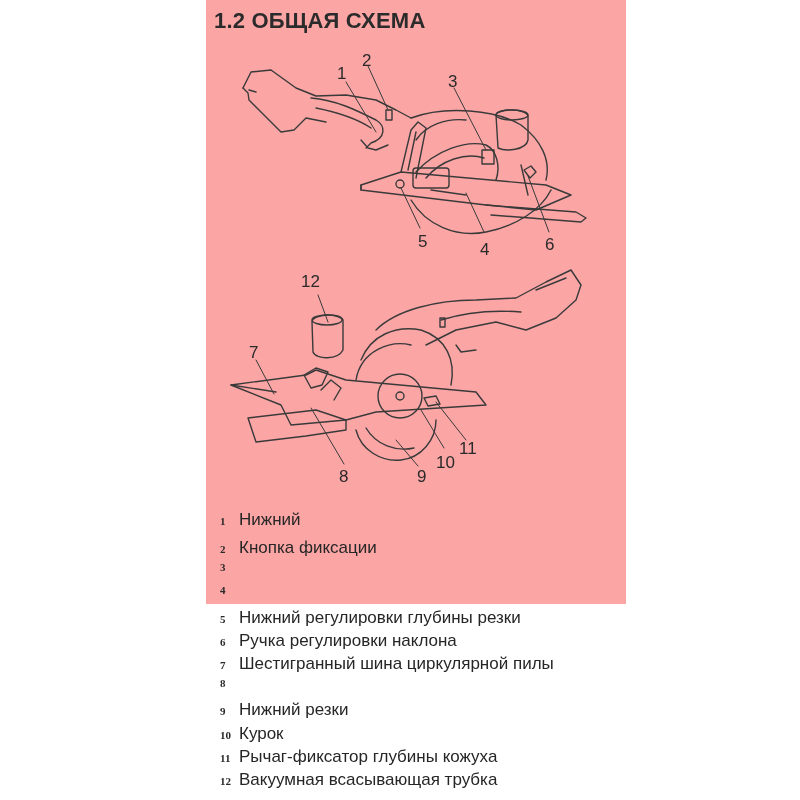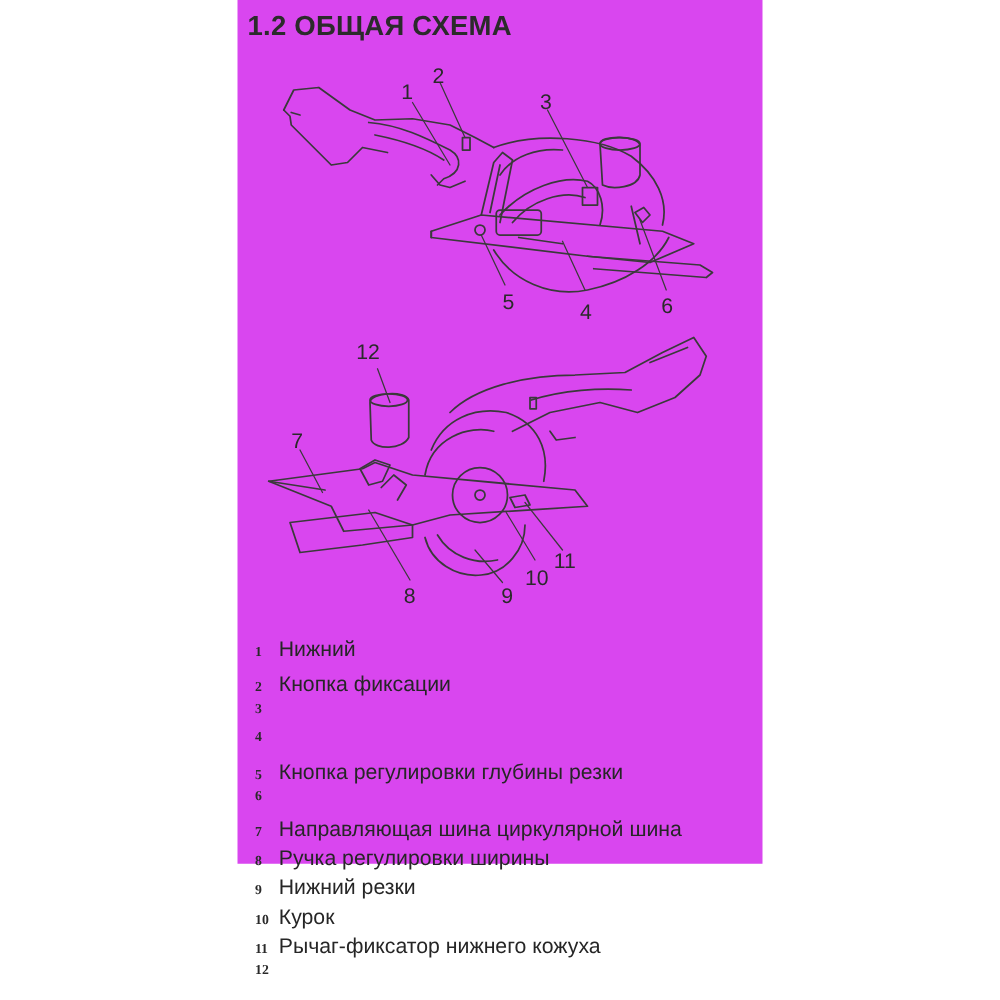--- a/index.html
+++ b/index.html
@@ -5,25 +5,25 @@
     html, body {
       margin: 0;
       padding: 0;
       width: 800px;
       height: 800px;
       background: #ffffff;
       overflow: hidden;
     }
     .page {
       position: absolute;
-      left: 190px;
+      left: 206px;
       top: 0;
       width: 420px;
-      height: 691px;
-      background: #d946ef;
+      height: 604px;
+      background: #fca5a5;
     }
     .title {
       position: absolute;
       left: 8px;
       top: 8px;
       font-family: "Liberation Sans", sans-serif;
       font-weight: bold;
       font-size: 22px;
       color: #2b2b2b;
       letter-spacing: 0.2px;
@@ -194,42 +194,43 @@
       <span>Кнопка фиксации</span>
     </li>
     <li class="legend-item">
       <span class="legend-num">3</span>
     </li>
     <li class="legend-item">
       <span class="legend-num">4</span>
     </li>
     <li class="legend-item">
       <span class="legend-num">5</span>
-      <span>Кнопка регулировки глубины резки</span>
+      <span>Нижний регулировки глубины резки</span>
     </li>
     <li class="legend-item">
       <span class="legend-num">6</span>
+      <span>Ручка регулировки наклона</span>
     </li>
     <li class="legend-item">
       <span class="legend-num">7</span>
-      <span>Направляющая шина циркулярной шина</span>
+      <span>Шестигранный шина циркулярной пилы</span>
     </li>
     <li class="legend-item">
       <span class="legend-num">8</span>
-      <span>Ручка регулировки ширины</span>
     </li>
     <li class="legend-item">
       <span class="legend-num">9</span>
       <span>Нижний резки</span>
     </li>
     <li class="legend-item">
       <span class="legend-num two">10</span>
       <span>Курок</span>
     </li>
     <li class="legend-item">
       <span class="legend-num two">11</span>
-      <span>Рычаг-фиксатор нижнего кожуха</span>
+      <span>Рычаг-фиксатор глубины кожуха</span>
     </li>
     <li class="legend-item">
       <span class="legend-num two">12</span>
+      <span>Вакуумная всасывающая трубка</span>
     </li>
   </ul>
 </div>
 
 </body></html>

